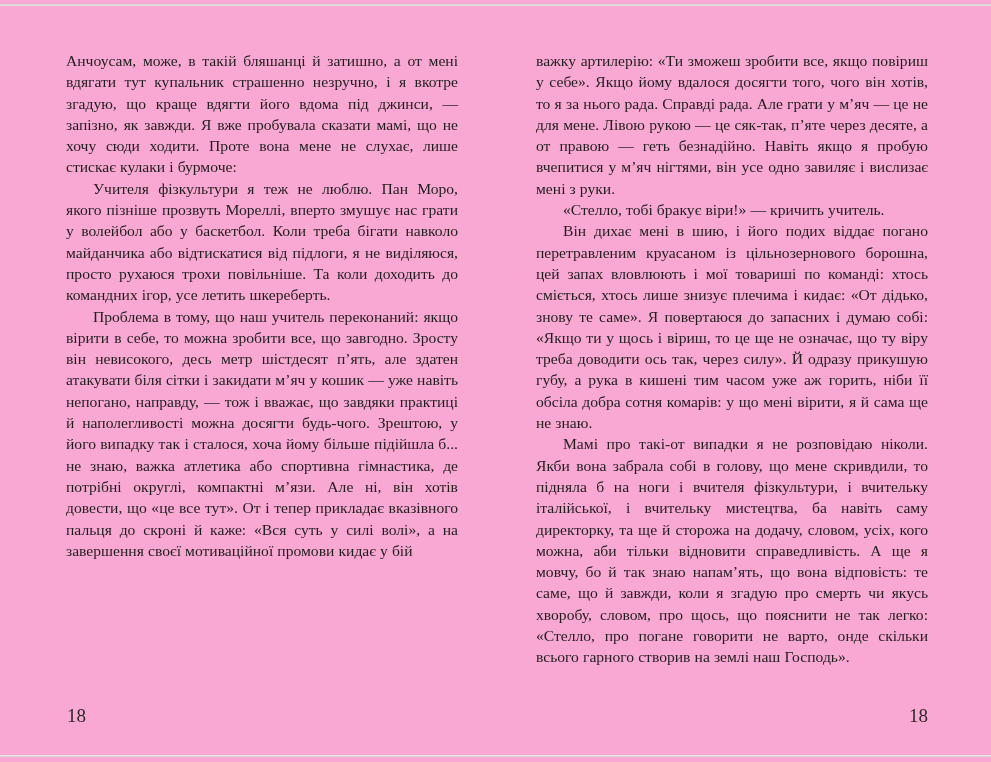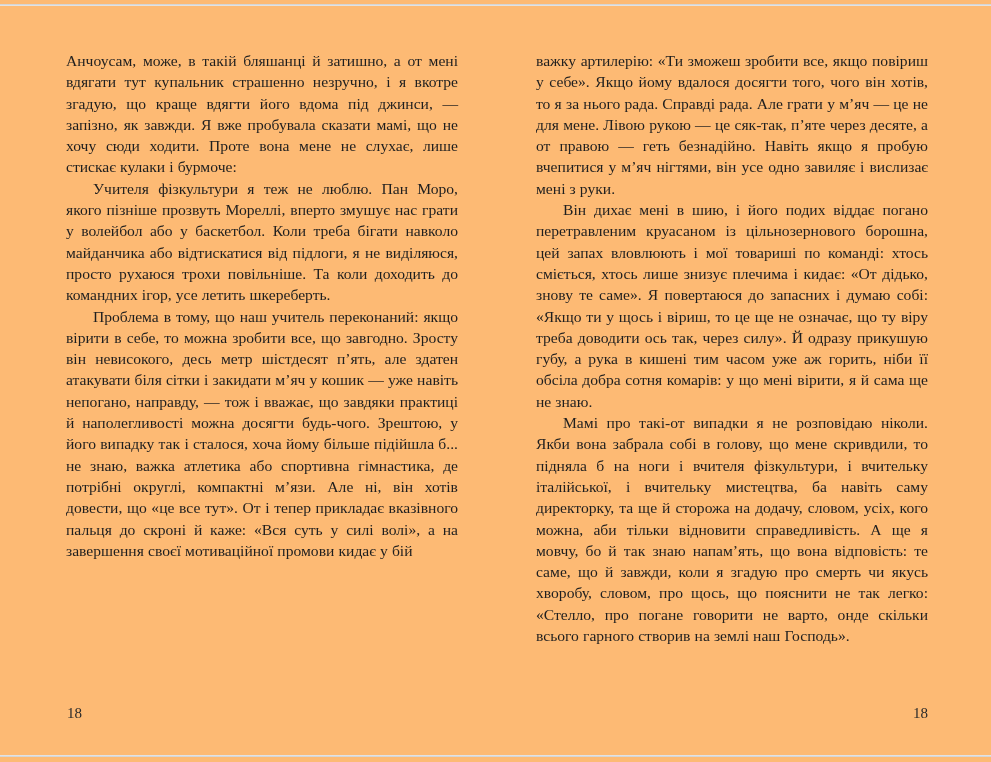--- a/index.html
+++ b/index.html
@@ -12,21 +12,21 @@
     height: 762px;
     overflow: hidden;
     font-family: "Liberation Serif", "DejaVu Serif", serif;
     color: #1f1f1f;
     position: relative;
   }
   .spread {
     position: relative;
     width: 991px;
     height: 762px;
-    background: #fdba74;
+    background: #f9a8d4;
   }
   .edge {
     position: absolute;
     left: 0;
     width: 100%;
     height: 2px;
     background: linear-gradient(to bottom, #cfcfcf, #e9e9e9);
   }
   .edge.top { top: 4px; }
   .edge.bottom { bottom: 5px; background: linear-gradient(to top, #cfcfcf, #e9e9e9); }
@@ -46,21 +46,21 @@
     line-height: 21.3px;
     hyphens: auto;
     -webkit-hyphens: auto;
     word-spacing: 0.2px;
   }
   .para.indent { text-indent: 27px; }
 
   .pagenum {
     position: absolute;
     top: 705px;
-    font-size: 15px;
+    font-size: 19px;
     color: #2a2a2a;
   }
   .pagenum.left { left: 67px; }
   .pagenum.right {
     left: 536px;
     width: 392px;
     text-align: right;
   }
 </style>
 </head>
@@ -71,20 +71,21 @@
   <div class="edge bottom"></div>
 
   <div class="page-col left">
       <p class="para" lang="uk">Анчоусам, може, в такій бляшанці й затишно, а от мені вдягати тут купальник страшенно незручно, і я вкотре згадую, що краще вдягти його вдома під джинси, — запізно, як завжди. Я вже пробувала сказати мамі, що не хочу сюди ходити. Проте вона мене не слухає, лише стискає кулаки і бурмоче:</p>
       <p class="para indent" lang="uk">Учителя фізкультури я теж не люблю. Пан Моро, якого пізніше прозвуть Мореллі, вперто змушує нас грати у волейбол або у баскетбол. Коли треба бігати навколо майданчика або відтискатися від підлоги, я не виділяюся, просто рухаюся трохи повільніше. Та коли доходить до командних ігор, усе летить шкереберть.</p>
       <p class="para indent" lang="uk">Проблема в тому, що наш учитель переконаний: якщо вірити в себе, то можна зробити все, що завгодно. Зросту він невисокого, десь метр шістдесят п’ять, але здатен атакувати біля сітки і закидати м’яч у кошик — уже навіть непогано, направду, — тож і вважає, що завдяки практиці й наполегливості можна досягти будь-чого. Зрештою, у його випадку так і сталося, хоча йому більше підійшла б... не знаю, важка атлетика або спортивна гімнастика, де потрібні округлі, компактні м’язи. Але ні, він хотів довести, що «це все тут». От і тепер прикладає вказівного пальця до скроні й каже: «Вся суть у силі волі», а на завершення своєї мотиваційної промови кидає у бій</p>
     </div>
 
   <div class="page-col right">
       <p class="para" lang="uk">важку артилерію: «Ти зможеш зробити все, якщо повіриш у себе». Якщо йому вдалося досягти того, чого він хотів, то я за нього рада. Справді рада. Але грати у м’яч — це не для мене. Лівою рукою — це сяк-так, п’яте через десяте, а от правою — геть безнадійно. Навіть якщо я пробую вчепитися у м’яч нігтями, він усе одно завиляє і вислизає мені з руки.</p>
+      <p class="para indent" lang="uk">«Стелло, тобі бракує віри!» — кричить учитель.</p>
       <p class="para indent" lang="uk">Він дихає мені в шию, і його подих віддає погано перетравленим круасаном із цільнозернового борошна, цей запах вловлюють і мої товариші по команді: хтось сміється, хтось лише знизує плечима і кидає: «От дідько, знову те саме». Я повертаюся до запасних і думаю собі: «Якщо ти у щось і віриш, то це ще не означає, що ту віру треба доводити ось так, через силу». Й одразу прикушую губу, а рука в кишені тим часом уже аж горить, ніби її обсіла добра сотня комарів: у що мені вірити, я й сама ще не знаю.</p>
       <p class="para indent" lang="uk">Мамі про такі-от випадки я не розповідаю ніколи. Якби вона забрала собі в голову, що мене скривдили, то підняла б на ноги і вчителя фізкультури, і вчительку італійської, і вчительку мистецтва, ба навіть саму директорку, та ще й сторожа на додачу, словом, усіх, кого можна, аби тільки відновити справедливість. А ще я мовчу, бо й так знаю напам’ять, що вона відповість: те саме, що й завжди, коли я згадую про смерть чи якусь хворобу, словом, про щось, що пояснити не так легко: «Стелло, про погане говорити не варто, онде скільки всього гарного створив на землі наш Господь».</p>
     </div>
 
   <div class="pagenum left">18</div>
 
   <div class="pagenum right">18</div>
 </div>
 
 </body></html>

